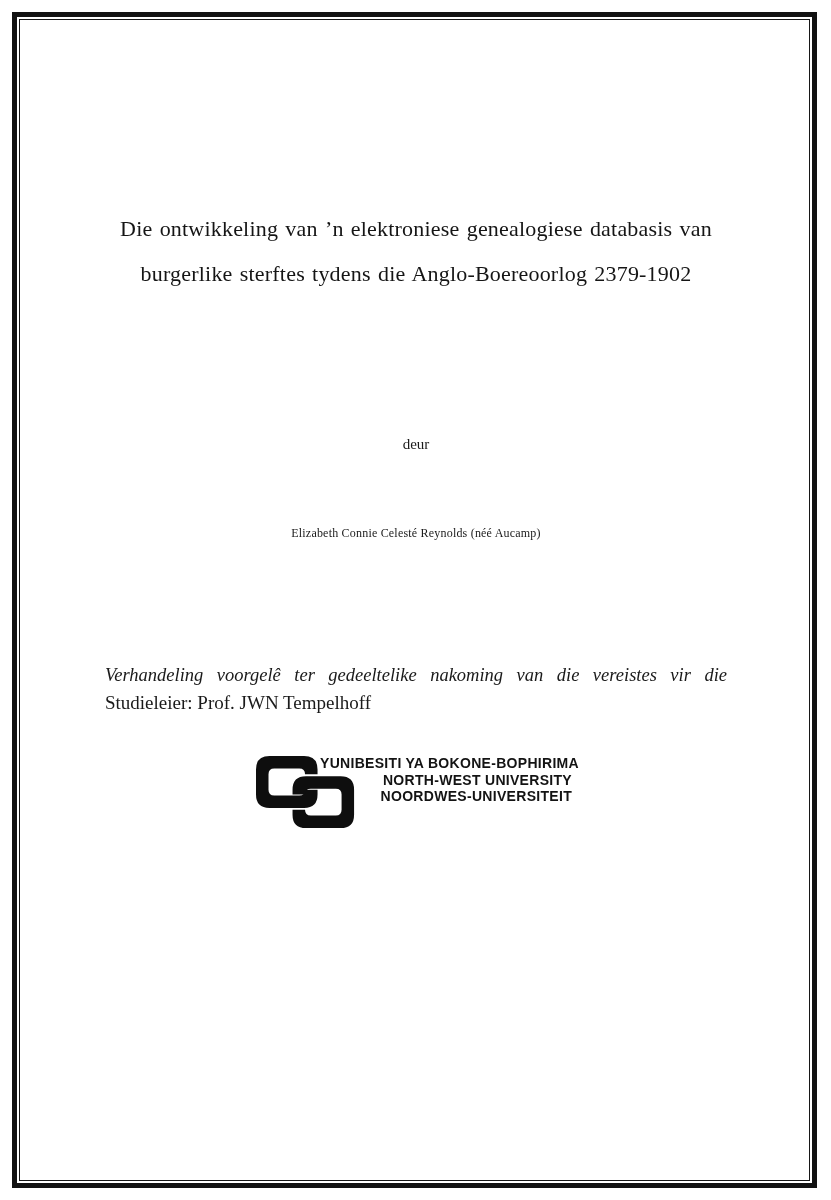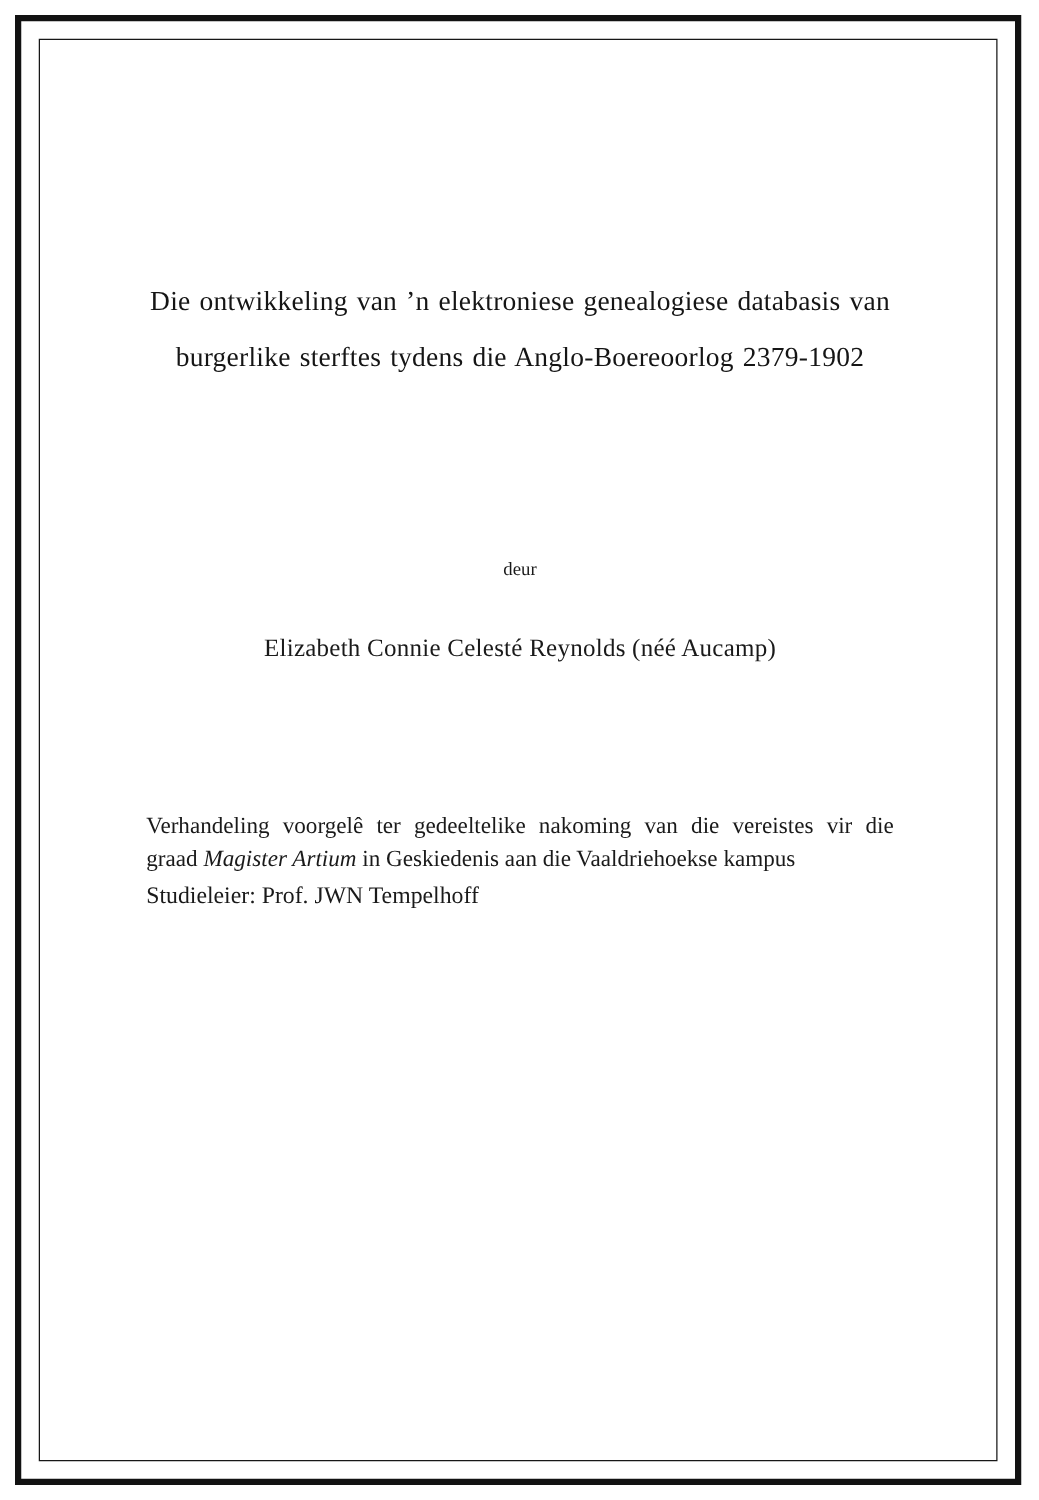--- a/index.html
+++ b/index.html
@@ -13,21 +13,21 @@
     height: 1200px;
     background: #ffffff;
     overflow: hidden;
     font-family: "Liberation Serif", serif;
     color: #1a1a1a;
   }
   .frame-outer {
     position: absolute;
     top: 12px; left: 12px; right: 14px; bottom: 12px;
     border: 5px solid #121212;
-    padding: 14px;
+    padding: 2px;
     box-sizing: border-box;
   }
   .frame-inner {
     width: 100%;
     height: 100%;
     border: 1px solid #171717;
     box-sizing: border-box;
     overflow: hidden;
   }
   .content {
@@ -42,34 +42,35 @@
     word-spacing: 1.5px;
     color: #151515;
   }
   .byline {
     margin-top: 136px;
     text-align: center;
     font-size: 15px;
     line-height: 24px;
   }
   .author {
-    margin-top: 38px;
+    margin-top: 64px;
     text-align: center;
-    font-size: 20px;
+    font-size: 12px;
     line-height: 26px;
     letter-spacing: 0.2px;
   }
   .statement {
     margin-top: 116px;
     font-size: 18.5px;
     line-height: 27.4px;
   }
   .statement .justified {
     text-align: justify;
     text-align-last: justify;
+    font-style: italic;
   }
   .statement .italic {
     font-style: italic;
   }
   .supervisor-block {
     font-size: 19px;
     line-height: 27px;
   }
   .logo {
     position: relative;
@@ -110,24 +111,34 @@
           <div>Die ontwikkeling van ’n elektroniese genealogiese databasis van</div>
           <div>burgerlike sterftes tydens die Anglo-Boereoorlog 2379-1902</div>
         </div>
 
         <div class="byline">deur</div>
 
         <div class="author">Elizabeth Connie Celesté Reynolds (néé Aucamp)</div>
 
         <div class="statement">
           <div class="justified">Verhandeling voorgelê ter gedeeltelike nakoming van die vereistes vir die</div>
-          <div><span>graad </span><span class="italic">Magister Artium</span><span> in Geskiedenis aan die Vaaldriehoekse kampus</span></div>
         </div>
 
         <div class="supervisor-block">
           <div>Studieleier: Prof. JWN Tempelhoff</div>
         </div>
 
+        <div class="logo">
+          <svg class="logo-mark" width="100" height="79" viewBox="0 0 104 82" xmlns="http://www.w3.org/2000/svg">
+            <path fill="#0e0e0e" d="M 64,21 L 64,16 Q 64,2 50,2 L 14,2 Q 0,2 0,16 L 0,42 Q 0,56 14,56 L 50,56 Q 64,56 64,42 L 64,37 L 51,37 Q 51,43 45,43 L 19,43 Q 13,43 13,37 L 13,21 Q 13,15 19,15 L 45,15 Q 51,15 51,21 L 64,21 Z"></path>
+            <path fill="#0e0e0e" d="M 38,58 L 38,63 Q 38,77 52,77 L 88,77 Q 102,77 102,63 L 102,37 Q 102,23 88,23 L 52,23 Q 38,23 38,37 L 38,42 L 51,42 Q 51,36 57,36 L 83,36 Q 89,36 89,42 L 89,58 Q 89,64 83,64 L 57,64 Q 51,64 51,58 L 38,58 Z"></path>
+          </svg>
+          <div class="logo-text">
+            <div>YUNIBESITI YA BOKONE-BOPHIRIMA</div>
+            <div>NORTH-WEST UNIVERSITY</div>
+            <div>NOORDWES-UNIVERSITEIT</div>
+          </div>
+        </div>
 
       </div>
     </div>
   </div>
 </div>
 
 </body></html>

